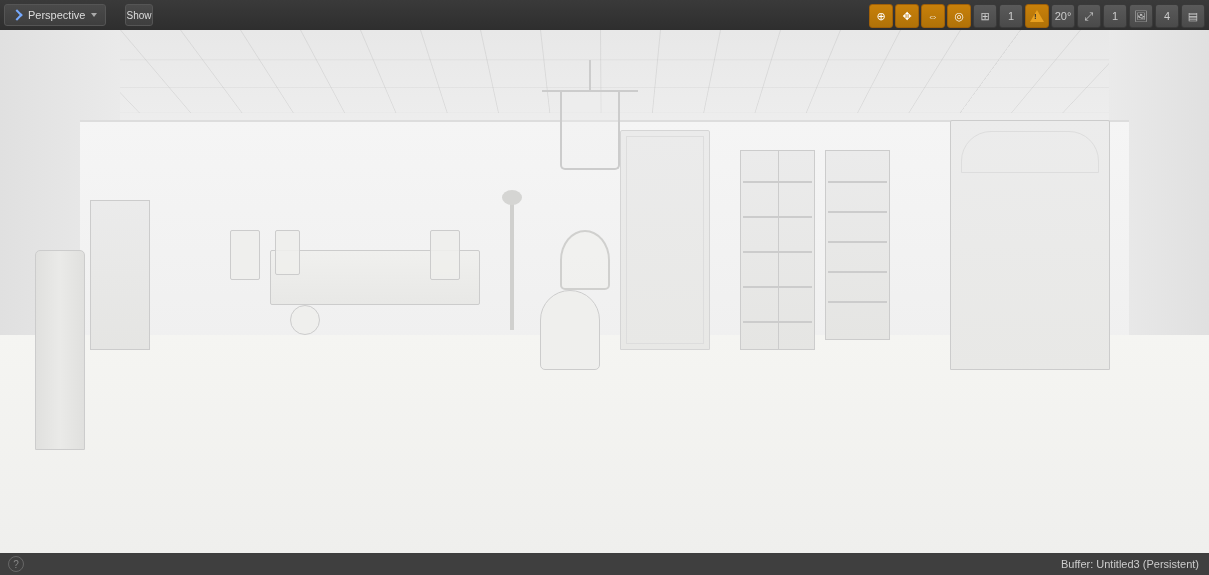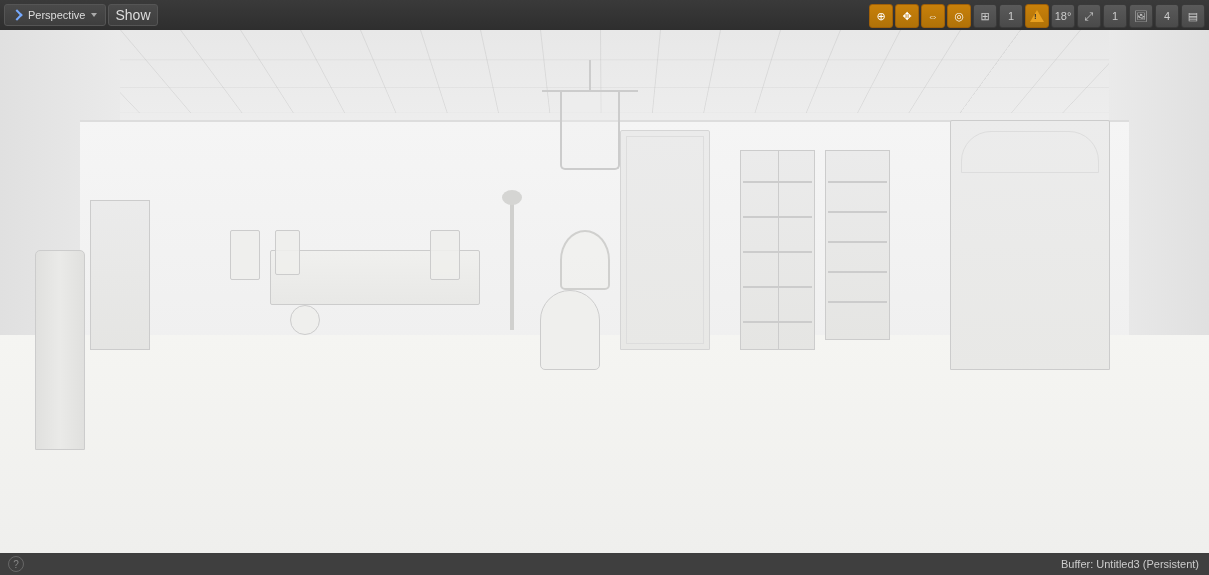--- a/index.html
+++ b/index.html
@@ -322,21 +322,21 @@
     #toolbar {
       position: absolute;
       top: 0;
       left: 0;
       right: 0;
       height: 30px;
       background: linear-gradient(180deg, #3a3a3a 0%, #2e2e2e 100%);
       display: flex;
       align-items: center;
       padding: 0 4px;
-      gap: 2px;
+      gap: 19px;
       z-index: 100;
     }
 
     .toolbar-btn {
       height: 22px;
       padding: 0 8px;
       background: linear-gradient(180deg, #4a4a4a 0%, #3e3e3e 100%);
       border: 1px solid #555;
       border-radius: 3px;
       color: #ddd;
@@ -396,26 +396,26 @@
       width: 0;
       height: 0;
       border-left: 3px solid transparent;
       border-right: 3px solid transparent;
       border-top: 4px solid #aaa;
       margin-left: 2px;
     }
 
     .toolbar-label-btn {
       height: 22px;
-      padding: 0 6px;
+      padding: 0 0;
       background: linear-gradient(180deg, #4a4a4a 0%, #3e3e3e 100%);
       border: 1px solid #555;
       border-radius: 3px;
       color: #ddd;
-      font-size: 14px;
+      font-size: 10px;
       display: flex;
       align-items: center;
       cursor: pointer;
     }
 
     
     .tb-arrow {
       display: inline-block;
       width: 8px;
       height: 8px;
@@ -487,21 +487,21 @@
     </button>
     <button class="rtb-btn gray">
       <span>1</span>
     </button>
     <button class="rtb-btn" title="Warning">
       <span>
         <div class="triangle-icon"></div>
       </span>
     </button>
     <button class="rtb-btn gray">
-      <span>18°</span>
+      <span>20°</span>
     </button>
     <button class="rtb-btn gray" title="Maximize">
       <span>⤢</span>
     </button>
     <button class="rtb-btn gray">
       <span>1</span>
     </button>
     <button class="rtb-btn gray" title="Screenshot">
       <span>🖼</span>
     </button>

